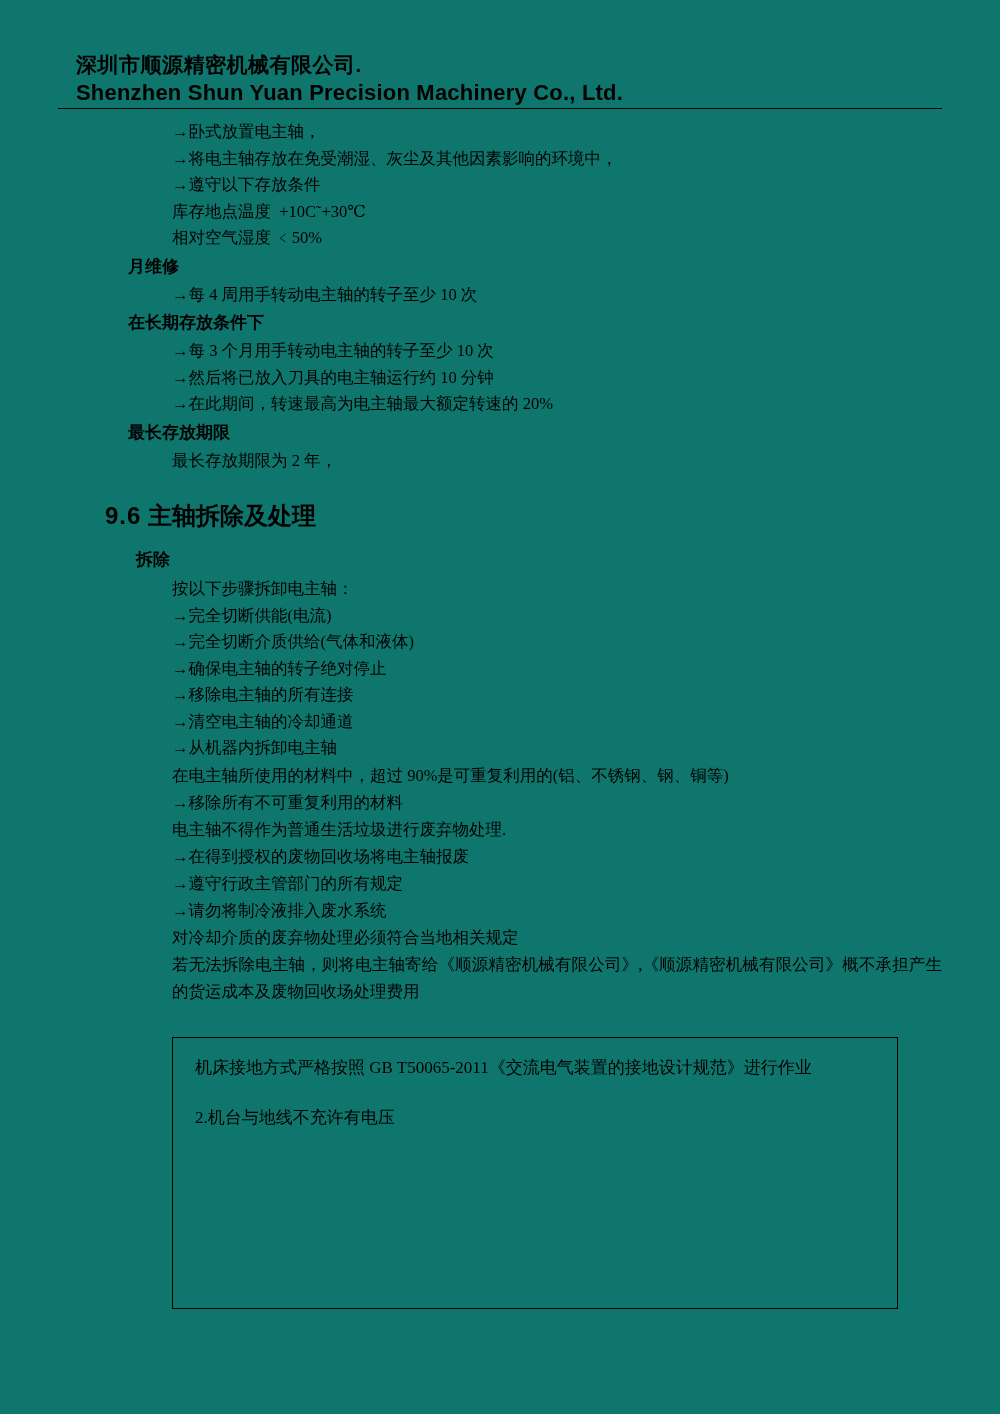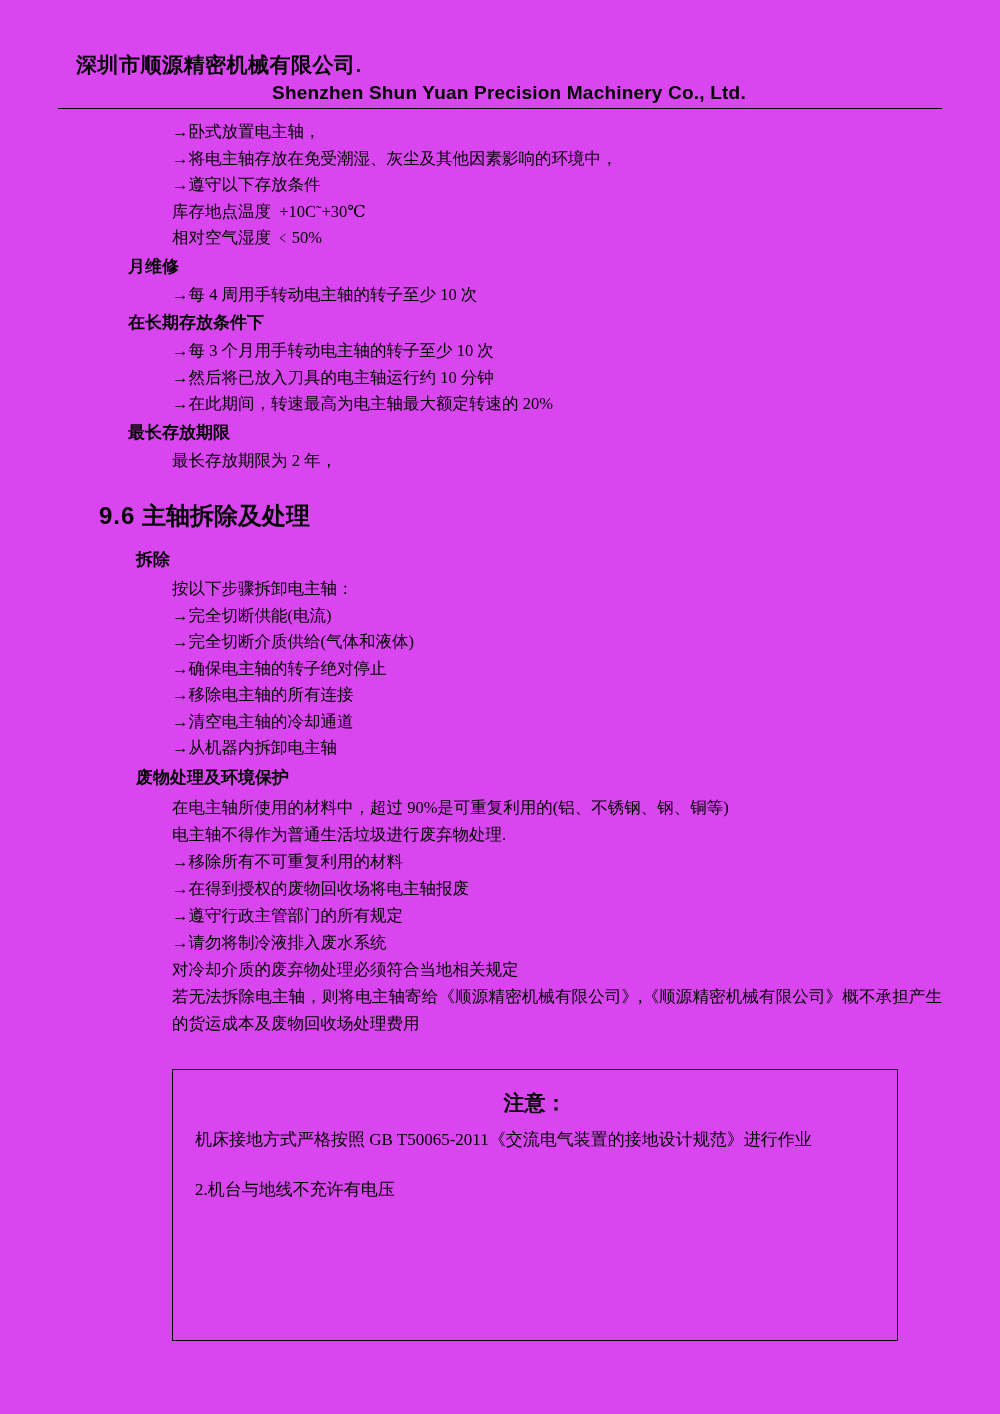--- a/index.html
+++ b/index.html
@@ -10,42 +10,41 @@
   body {
     font-family: "Liberation Serif", "DejaVu Serif", serif;
     color: #000000;
   }
   .page {
     position: relative;
     width: 1000px;
     height: 1414px;
     box-sizing: border-box;
     padding: 50px 58px 40px 58px;
-    background: #d946ef;
+    background: #0f766e;
     overflow: hidden;
   }
 
   
   .header {
     padding-left: 18px;
   }
   .header-cn {
     font-family: "Liberation Sans", sans-serif;
     font-weight: bold;
     font-size: 21px;
     line-height: 30px;
     letter-spacing: 0.5px;
   }
   .header-en {
     font-family: "Liberation Sans", sans-serif;
     font-weight: bold;
-    font-size: 19px;
+    font-size: 22px;
     line-height: 26px;
     letter-spacing: 0.2px;
-    text-align: center;
   }
   .header-rule {
     border-bottom: 1.6px solid #000;
     margin: 2px 0 10px 0;
   }
 
   
   .body-area {
     padding-left: 18px;
   }
@@ -64,21 +63,21 @@
   }
   .plain-line.ind2 {
     margin-left: 96px;
   }
 
   .section-title {
     font-family: "Liberation Sans", sans-serif;
     font-weight: bold;
     font-size: 24px;
     line-height: 40px;
-    margin: 22px 0 8px 23px;
+    margin: 22px 0 8px 29px;
   }
   .section-title .num {
     letter-spacing: 1px;
   }
 
   .sub-head {
     font-family: "Liberation Sans", sans-serif;
     font-weight: bold;
     font-size: 17px;
     line-height: 32px;
@@ -166,31 +165,29 @@
 
     <div class="sub-head">拆除</div>
     <div class="sub-line">按以下步骤拆卸电主轴：</div>
     <div class="sub-line">→完全切断供能(电流)</div>
     <div class="sub-line">→完全切断介质供给(气体和液体)</div>
     <div class="sub-line">→确保电主轴的转子绝对停止</div>
     <div class="sub-line">→移除电主轴的所有连接</div>
     <div class="sub-line">→清空电主轴的冷却通道</div>
     <div class="sub-line">→从机器内拆卸电主轴</div>
 
-    <div class="sub-head">废物处理及环境保护</div>
     <div class="wide-line">在电主轴所使用的材料中，超过 90%是可重复利用的(铝、不锈钢、钢、铜等)</div>
+    <div class="wide-line">→移除所有不可重复利用的材料</div>
     <div class="wide-line">电主轴不得作为普通生活垃圾进行废弃物处理.</div>
-    <div class="wide-line">→移除所有不可重复利用的材料</div>
     <div class="wide-line">→在得到授权的废物回收场将电主轴报废</div>
     <div class="wide-line">→遵守行政主管部门的所有规定</div>
     <div class="wide-line">→请勿将制冷液排入废水系统</div>
     <div class="wide-line">对冷却介质的废弃物处理必须符合当地相关规定</div>
     <div class="wide-line">若无法拆除电主轴，则将电主轴寄给《顺源精密机械有限公司》,《顺源精密机械有限公司》概不承担产生的货运成本及废物回收场处理费用</div>
 
     <div class="notice-box">
-      <div class="notice-title">注意：</div>
       <div class="notice-para">机床接地方式严格按照 GB T50065-2011《交流电气装置的接地设计规范》进行作业</div>
       <div class="notice-gap"></div>
       <div class="notice-item">2.机台与地线不充许有电压</div>
     </div>
 
   </div>
 </div>
 
 </body></html>

